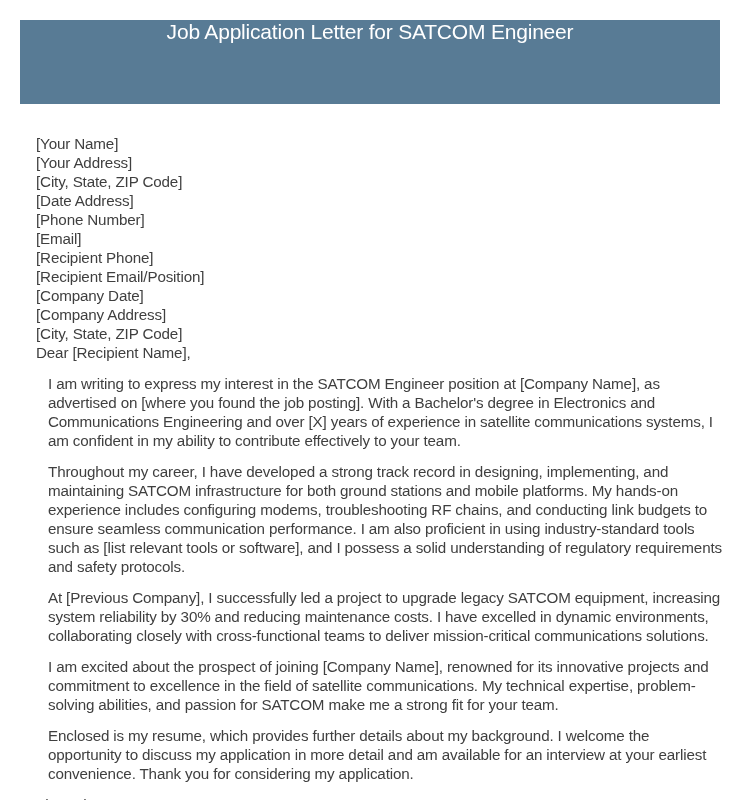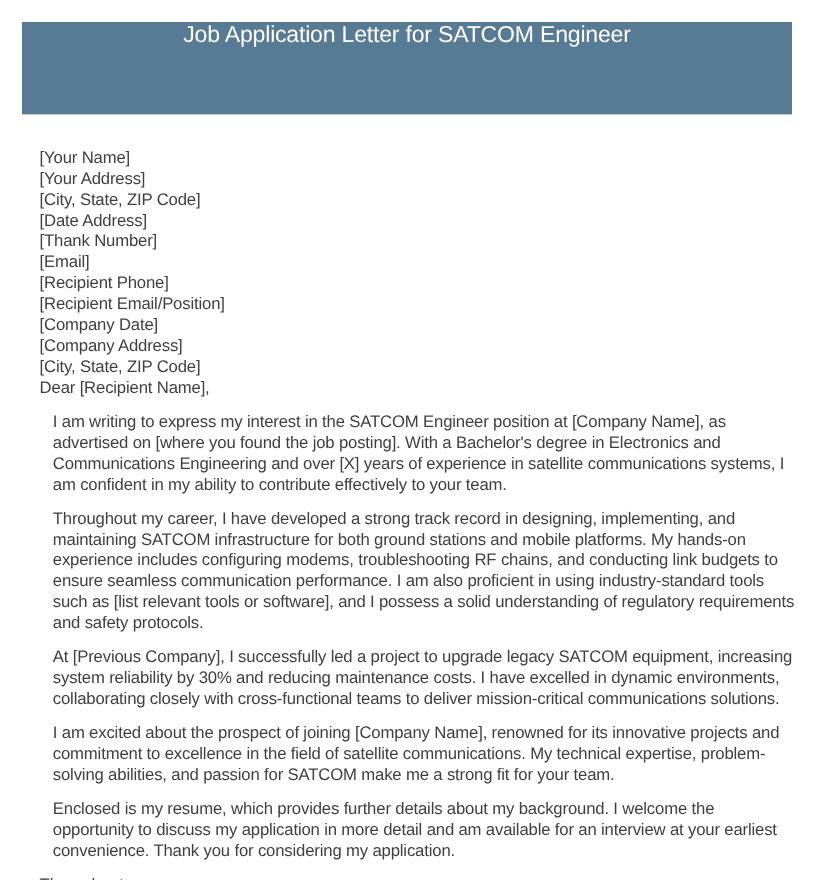--- a/index.html
+++ b/index.html
@@ -58,21 +58,21 @@
 <div class="header">
   <h1 class="header-title">Job Application Letter for SATCOM Engineer</h1>
 </div>
 
 <div class="letter">
   <div>
     <span class="line">[Your Name]</span>
     <span class="line">[Your Address]</span>
     <span class="line">[City, State, ZIP Code]</span>
     <span class="line">[Date Address]</span>
-    <span class="line">[Thank Number]</span>
+    <span class="line">[Phone Number]</span>
     <span class="line">[Email]</span>
   </div>
   <div>
     <span class="line">[Recipient Phone]</span>
     <span class="line">[Recipient Email/Position]</span>
     <span class="line">[Company Date]</span>
     <span class="line">[Company Address]</span>
     <span class="line">[City, State, ZIP Code]</span>
   </div>
   <span class="line">Dear [Recipient Name],</span>

